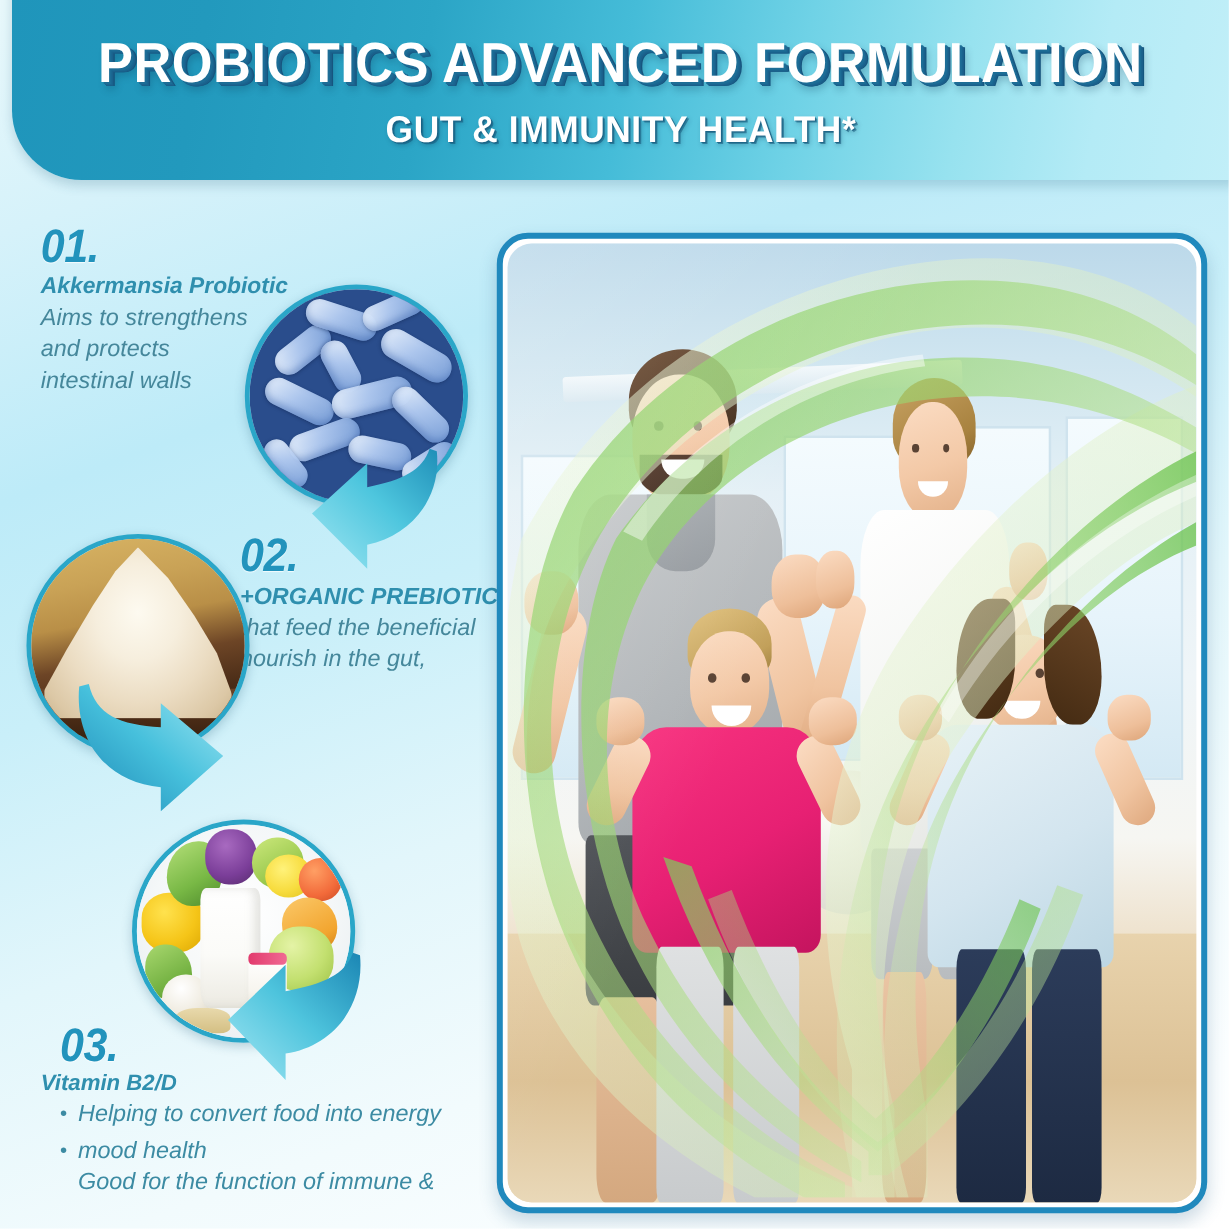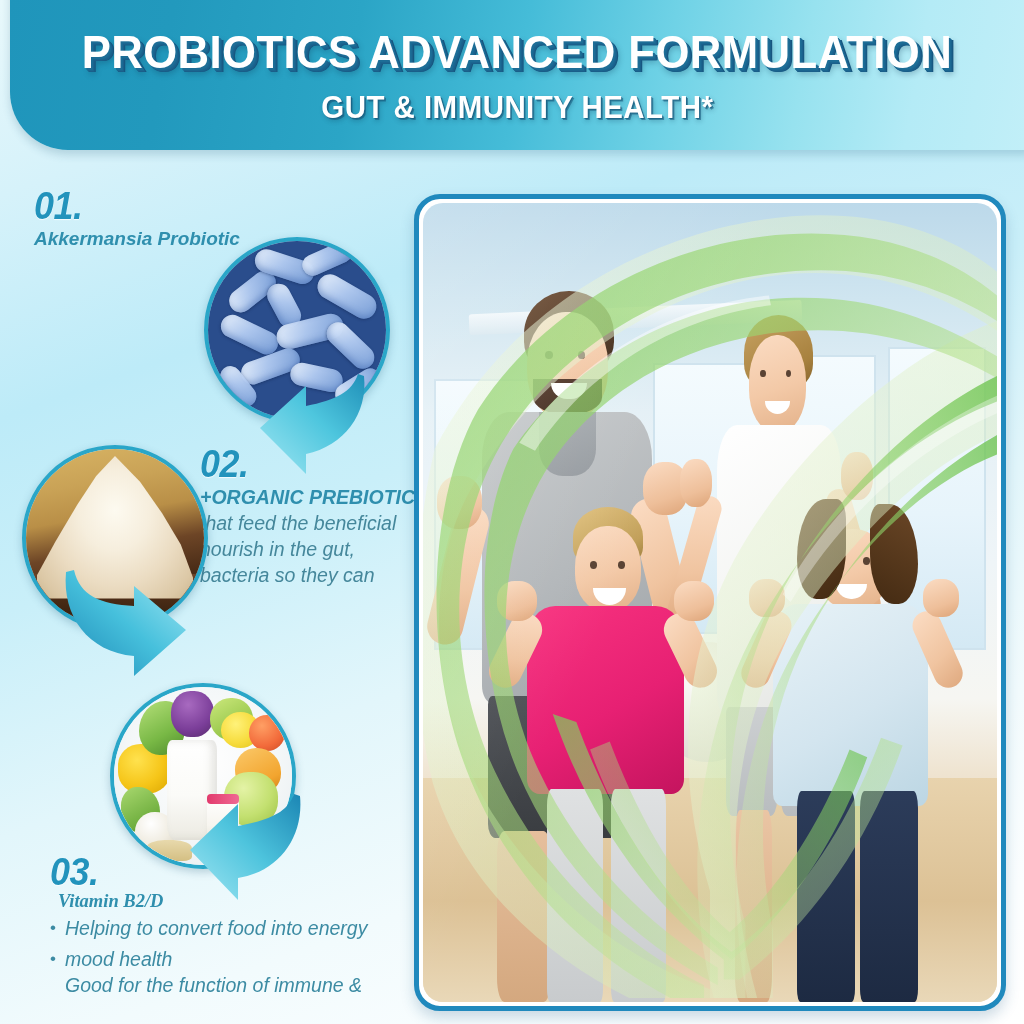--- a/index.html
+++ b/index.html
@@ -298,20 +298,25 @@
     <div id="header-inner">
       <div id="main-title">PROBIOTICS ADVANCED FORMULATION</div>
       <div id="sub-title">GUT &amp; IMMUNITY HEALTH*</div>
     </div>
   </div>
 
   <div class="step-index" style="left:34px; top:184px;">01.</div>
 
   <div class="step-name" style="left:34px; top:228px;">Akkermansia Probiotic</div>
 
+  <div class="step-body" style="left:34px; top:253px;">
+    <div>Aims to strengthens</div>
+    <div>and protects</div>
+    <div>intestinal walls</div>
+  </div>
 
   <div class="photo-circle" id="circle-bacteria">
     <div class="inner">
       <div class="rod" style="left:10%;  top:22%; width:30%; height:13%; transform:rotate(-38deg);"></div>
       <div class="rod" style="left:26%;  top:8%;  width:34%; height:13%; transform:rotate(18deg);"></div>
       <div class="rod" style="left:52%;  top:4%;  width:30%; height:12%; transform:rotate(-24deg);"></div>
       <div class="rod" style="left:60%;  top:24%; width:36%; height:14%; transform:rotate(30deg);"></div>
       <div class="rod" style="left:30%;  top:30%; width:26%; height:13%; transform:rotate(62deg);"></div>
       <div class="rod" style="left:6%;   top:46%; width:34%; height:13%; transform:rotate(26deg);"></div>
       <div class="rod" style="left:38%;  top:44%; width:38%; height:14%; transform:rotate(-14deg);"></div>
@@ -334,21 +339,20 @@
     <path d="M132 6 C136 44 112 76 74 84 L74 104 L28 58 L74 16 L74 36 C104 30 120 22 126 4 Z" fill="url(#ag1)"></path>
   </svg>
 
   <div class="step-index" style="left:200px; top:442px;">02.</div>
 
   <div class="step-name" style="left:200px; top:486px; font-size:19.5px;">+ORGANIC PREBIOTICS</div>
 
   <div class="step-body" style="left:200px; top:511px;">
     <div>that feed the beneficial</div>
     <div>nourish in the gut,</div>
-    <div>bacteria so they can</div>
   </div>
 
   <div class="photo-circle" id="circle-powder">
     <div class="inner">
       <div id="powder-bowl"></div>
       <div id="powder-mound"></div>
     </div>
   </div>
 
   <svg class="circle-arrow" style="left:60px; top:560px; width:160px; height:116px;" viewBox="0 0 160 116">
@@ -387,21 +391,21 @@
         <stop offset="0%" stop-color="#1b86b4"></stop>
         <stop offset="48%" stop-color="#4ec4dd"></stop>
         <stop offset="100%" stop-color="#a2e6f3"></stop>
       </linearGradient>
     </defs>
     <path d="M142 6 C146 48 120 82 80 88 L80 110 L32 60 L80 14 L80 36 C112 30 130 22 136 4 Z" fill="url(#ag3)"></path>
   </svg>
 
   <div class="step-index" style="left:50px; top:850px;">03.</div>
 
-  <div class="step-name" style="left:58px; top:891px; font-size:18.5px;font-family:Liberation Serif, serif;">Vitamin B2/D</div>
+  <div class="step-name" style="left:34px; top:891px; font-size:18.5px;">Vitamin B2/D</div>
 
   <div class="bullet-list" style="left:50px; top:916px;">
     <div class="bullet-row">
       <span class="bullet-dot">•</span>
       <span class="bullet-text">
         <div>Helping to convert food into energy</div>
       </span>
     </div>
     <div class="bullet-row">
       <span class="bullet-dot">•</span>

